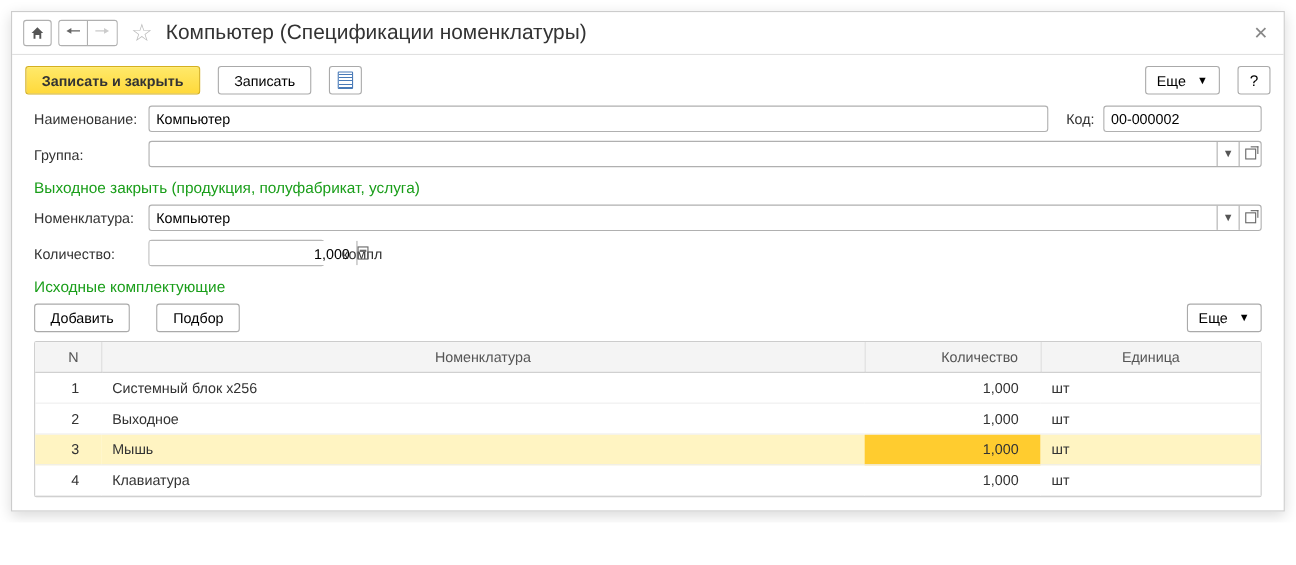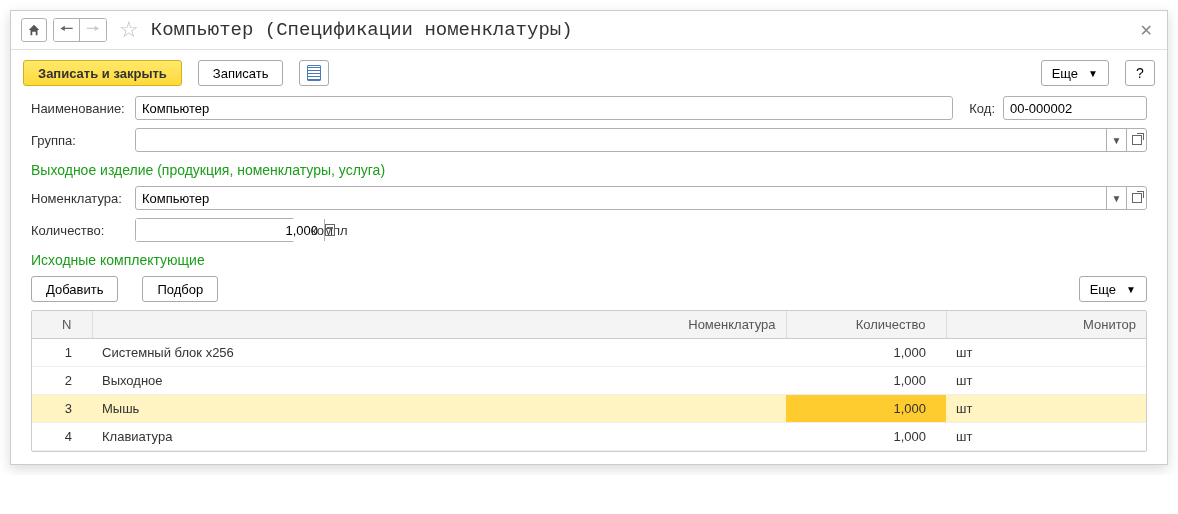--- a/index.html
+++ b/index.html
@@ -59,21 +59,20 @@
     .star-icon {
       font-size: 22px;
       color: #bbb;
       margin: 0 6px;
       cursor: pointer;
     }
     .title {
       font-size: 19px;
       color: #333;
       flex: 1;
-      font-family: Liberation Mono, monospace;
     }
     .close-x {
       font-size: 16px;
       color: #888;
       cursor: pointer;
       padding: 0 4px;
     }
     .toolbar {
       display: flex;
       align-items: center;
@@ -221,21 +220,21 @@
     }
     .table-wrap {
       border: 1px solid #ccc;
       border-radius: 2px;
     }
     table {
       width: 100%;
       border-collapse: collapse;
     }
     th {
-      text-align: right;
+      text-align: center;
       font-weight: normal;
       background: #f4f4f4;
       border-bottom: 1px solid #ccc;
       border-right: 1px solid #ddd;
       padding: 6px 10px;
       color: #555;
     }
     th:last-child { border-right: none; }
     td {
       padding: 6px 10px;
@@ -308,21 +307,21 @@
       <span class="form-label">Группа:</span>
       <div class="input-group">
         <input value="" style="">
         <div class="addon">▼</div>
         <div class="addon">
             <span class="open-icon"></span>
           </div>
       </div>
     </div>
 
-    <div class="section-header">Выходное изделие (продукция, номенклатуры, услуга)</div>
+    <div class="section-header">Выходное закрыть (продукция, полуфабрикат, услуга)</div>
 
     <div class="form-row">
       <span class="form-label">Номенклатура:</span>
       <div class="input-group">
         <input value="Компьютер" style="">
         <div class="addon">▼</div>
         <div class="addon">
             <span class="open-icon"></span>
           </div>
       </div>
@@ -351,21 +350,21 @@
       </button>
     </div>
 
     <div class="table-wrap">
       <table>
         <thead>
           <tr>
             <th class="col-n">N</th>
             <th>Номенклатура</th>
             <th class="col-qty">Количество</th>
-            <th class="col-unit">Монитор</th>
+            <th class="col-unit">Единица</th>
           </tr>
         </thead>
         <tbody id="table-body">
             <tr>
               <td class="col-n">1</td>
               <td>Системный блок x256</td>
               <td class="col-qty">1,000</td>
               <td class="col-unit">шт</td>
             </tr>
             <tr>

